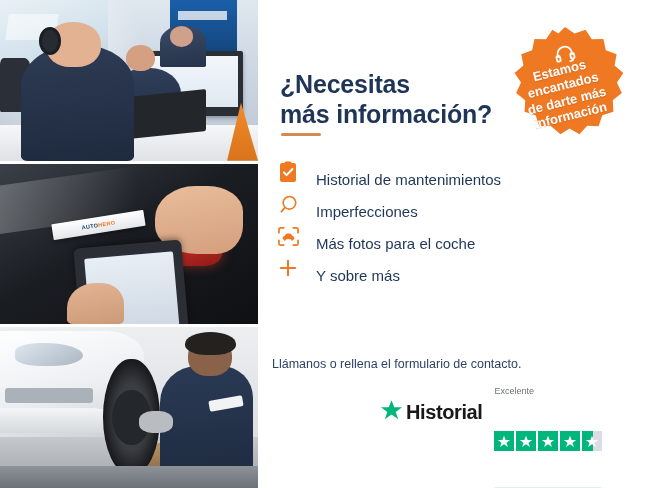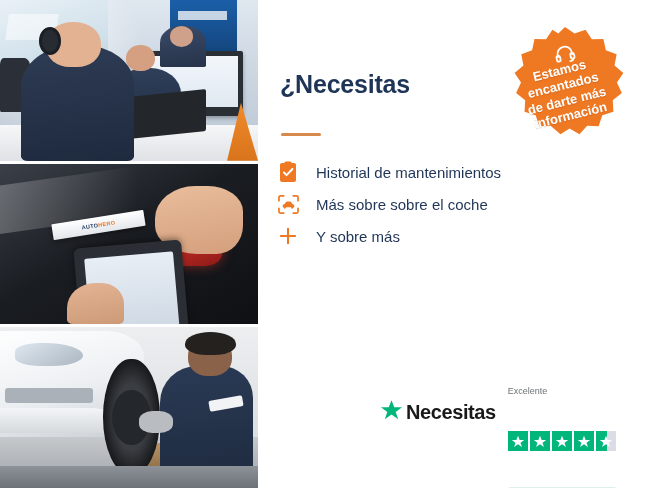--- a/index.html
+++ b/index.html
@@ -301,21 +301,21 @@
   }
 
   
   .features {
     position: absolute;
     left: 14px; top: 156px;
     width: 370px;
   }
   .feature {
     display: flex;
-    align-items: center;
+    align-items: flex-end;
     height: 32px;
   }
   .feature .ico {
     width: 32px; height: 32px;
     flex: 0 0 32px;
     display: flex; align-items: center; justify-content: center;
   }
   .feature .flabel {
     margin-left: 12px;
     font-size: 15px;
@@ -438,21 +438,21 @@
       <div class="m-head"></div>
       <div class="m-logo"></div>
       <div class="glove"></div>
       <div class="lift"></div>
     </div>
 
   </div>
 
   <div class="content">
 
-    <h1 class="heading"><span>¿Necesitas</span><br></h1>
+    <h1 class="heading"><span>¿Necesitas</span><br><span>más información?</span></h1>
     <div class="rule"></div>
 
     <div class="badge">
       <div class="burst"></div>
       <span class="headset">
         <svg width="22" height="20" viewBox="0 0 24 22" fill="none">
           <path d="M4 14v-2a8 8 0 0 1 16 0v2" stroke="#ffffff" stroke-width="2" stroke-linecap="round"></path>
           <rect x="2.2" y="12.6" width="4" height="6.4" rx="2" stroke="#ffffff" stroke-width="2"></rect>
           <rect x="17.8" y="12.6" width="4" height="6.4" rx="2" stroke="#ffffff" stroke-width="2"></rect>
           <path d="M19.8 19c0 1.4-1.6 2.3-3.6 2.3" stroke="#ffffff" stroke-width="2" stroke-linecap="round"></path>
@@ -473,59 +473,69 @@
           <svg width="20" height="22" viewBox="0 0 20 22">
             <rect x="2" y="2" width="16" height="19" rx="2" fill="#ef7822"></rect>
             <path d="M6 11.5l2.6 2.6L14.4 8" stroke="#ffffff" stroke-width="2" fill="none" stroke-linecap="round" stroke-linejoin="round"></path>
             <rect x="6.5" y="0.6" width="7" height="3.2" rx="1.2" fill="#ef7822"></rect>
           </svg>
         </span>
         <span class="flabel">Historial de mantenimientos</span>
       </div>
 
 
+      <div class="feature">
+        <span class="ico">
+          <svg width="21" height="21" viewBox="0 0 22 22">
+            <circle cx="12" cy="9.2" r="6.6" stroke="#ef7822" stroke-width="1.7" fill="none"></circle>
+            <path d="M7.1 14.3L3.6 18.4" stroke="#ef7822" stroke-width="1.9" stroke-linecap="round"></path>
+          </svg>
+        </span>
+        <span class="flabel">Imperfecciones</span>
+      </div>
 
       <div class="feature">
         <span class="ico">
           <svg width="23" height="21" viewBox="0 0 24 22">
             <path d="M2 7V3.6A1.6 1.6 0 0 1 3.6 2H7" stroke="#ef7822" stroke-width="1.8" fill="none" stroke-linecap="round"></path>
             <path d="M17 2h3.4A1.6 1.6 0 0 1 22 3.6V7" stroke="#ef7822" stroke-width="1.8" fill="none" stroke-linecap="round"></path>
             <path d="M22 15v3.4a1.6 1.6 0 0 1-1.6 1.6H17" stroke="#ef7822" stroke-width="1.8" fill="none" stroke-linecap="round"></path>
             <path d="M7 20H3.6A1.6 1.6 0 0 1 2 18.4V15" stroke="#ef7822" stroke-width="1.8" fill="none" stroke-linecap="round"></path>
             <path d="M6 13.8h12v-1.9c0-.5-.3-.9-.8-1l-1.1-.3-1.3-2c-.3-.4-.7-.7-1.2-.7h-3.2c-.5 0-.9.3-1.2.7l-1.3 2-1.1.3c-.5.1-.8.5-.8 1v1.9z" fill="#ef7822"></path>
             <circle cx="8.1" cy="14.2" r="1.2" fill="#ef7822"></circle>
             <circle cx="15.9" cy="14.2" r="1.2" fill="#ef7822"></circle>
           </svg>
         </span>
-        <span class="flabel">Más sobre sobre el coche</span>
+        <span class="flabel">Más fotos para el coche</span>
       </div>
 
       <div class="feature">
         <span class="ico">
           <svg width="20" height="20" viewBox="0 0 20 20">
             <path d="M10 2.8v14.4M2.8 10h14.4" stroke="#ef7822" stroke-width="2" stroke-linecap="round"></path>
           </svg>
         </span>
         <span class="flabel">Y sobre más</span>
       </div>
 
     </div>
 
     <p class="contact">
       <br>
+      <span>Llámanos o rellena el formulario de contacto.</span>
     </p>
 
     <div class="trustpilot">
       <div class="tp-logo">
         <span>
           <svg width="23" height="22" viewBox="0 0 24 23">
             <path d="M12 1.2l2.9 7.5H23l-6.6 4.8 2.6 7.7L12 16.2 5 21.2l2.6-7.7L1 8.7h8.1L12 1.2z" fill="#00b67a"></path>
           </svg>
         </span>
-        <span class="tp-word">Necesitas</span>
+        <span class="tp-word">Historial</span>
       </div>
 
       <div class="tp-right">
         <span class="tp-excelente">Excelente</span>
 
         <div class="tp-stars">
           <span class="tp-star">
             <svg width="14" height="13" viewBox="0 0 24 23">
                 <path d="M12 1.2l2.9 7.5H23l-6.6 4.8 2.6 7.7L12 16.2 5 21.2l2.6-7.7L1 8.7h8.1L12 1.2z" fill="#ffffff"></path>
               </svg>

